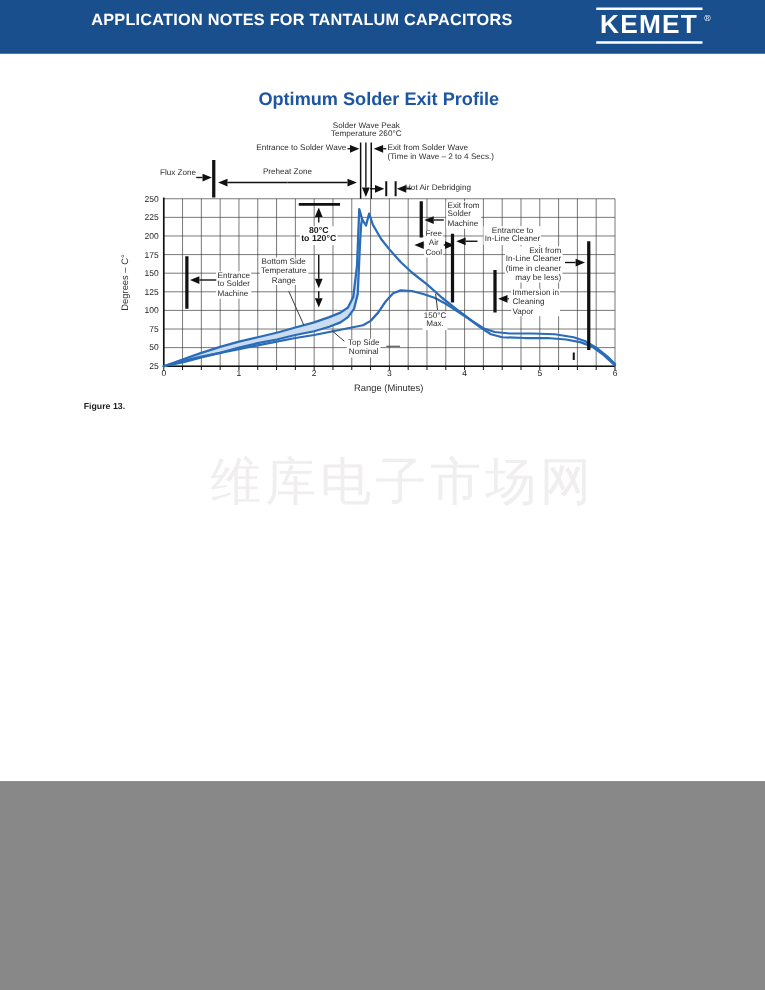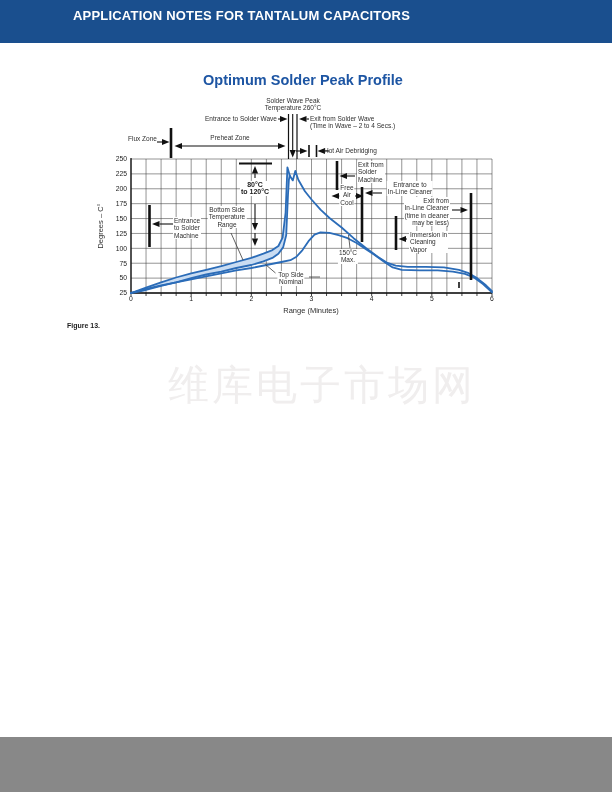--- a/index.html
+++ b/index.html
@@ -1,16 +1,16 @@
 <!DOCTYPE html>
 <html><head>
 <meta charset="utf-8">
 <style>
   html,body{margin:0;padding:0;background:#888;}
-  #page{position:relative;width:612px;height:737px;background:#fff;overflow:hidden;
+  #page{position:relative;width:612px;height:625px;background:#fff;overflow:hidden;
         font-family:"Liberation Sans",sans-serif;margin:0 auto;}
   
   #header{position:absolute;left:0;top:0;width:612px;height:43px;}
   #header-title{position:absolute;left:73px;top:8px;color:#fff;font-size:13px;font-weight:bold;letter-spacing:.2px;}
   #logo{position:absolute;left:477px;top:6px;color:#fff;font-weight:bold;font-size:21px;
         letter-spacing:1px;border-top:2.5px solid #fff;border-bottom:2.5px solid #fff;
         padding:0 3px 1px 3px;line-height:24px;}
   #logo-reg{position:absolute;right:-8px;top:-4px;font-size:7px;font-weight:normal;}
   
   #chart-title{position:absolute;left:303px;top:72px;transform:translateX(-50%);
@@ -31,23 +31,27 @@
         font-size:7px;font-weight:bold;color:#1c1c1c;}
   #chart-svg{position:absolute;left:0;top:0;z-index:2;}
 </style>
 </head>
 <body>
 
 <div id="page">
 
   <div id="header" style="background:#1a4f8e;">
     <span id="header-title">APPLICATION NOTES FOR TANTALUM CAPACITORS</span>
+    <div id="logo">
+      <span>KEMET</span>
+      <span id="logo-reg">®</span>
+    </div>
   </div>
 
-  <div id="chart-title">Optimum Solder Peak Profile</div>
+  <div id="chart-title">Optimum Solder Exit Profile</div>
 
   <svg id="chart-svg" width="612" height="792">
       <g stroke="#3c3c3c" stroke-width="0.55">
         <line x1="131" y1="159" x2="131" y2="293"></line>
         <line x1="146.04166666666666" y1="159" x2="146.04166666666666" y2="293"></line>
         <line x1="161.08333333333334" y1="159" x2="161.08333333333334" y2="293"></line>
         <line x1="176.125" y1="159" x2="176.125" y2="293"></line>
         <line x1="191.16666666666666" y1="159" x2="191.16666666666666" y2="293"></line>
         <line x1="206.20833333333331" y1="159" x2="206.20833333333331" y2="293"></line>
         <line x1="221.25" y1="159" x2="221.25" y2="293"></line>

